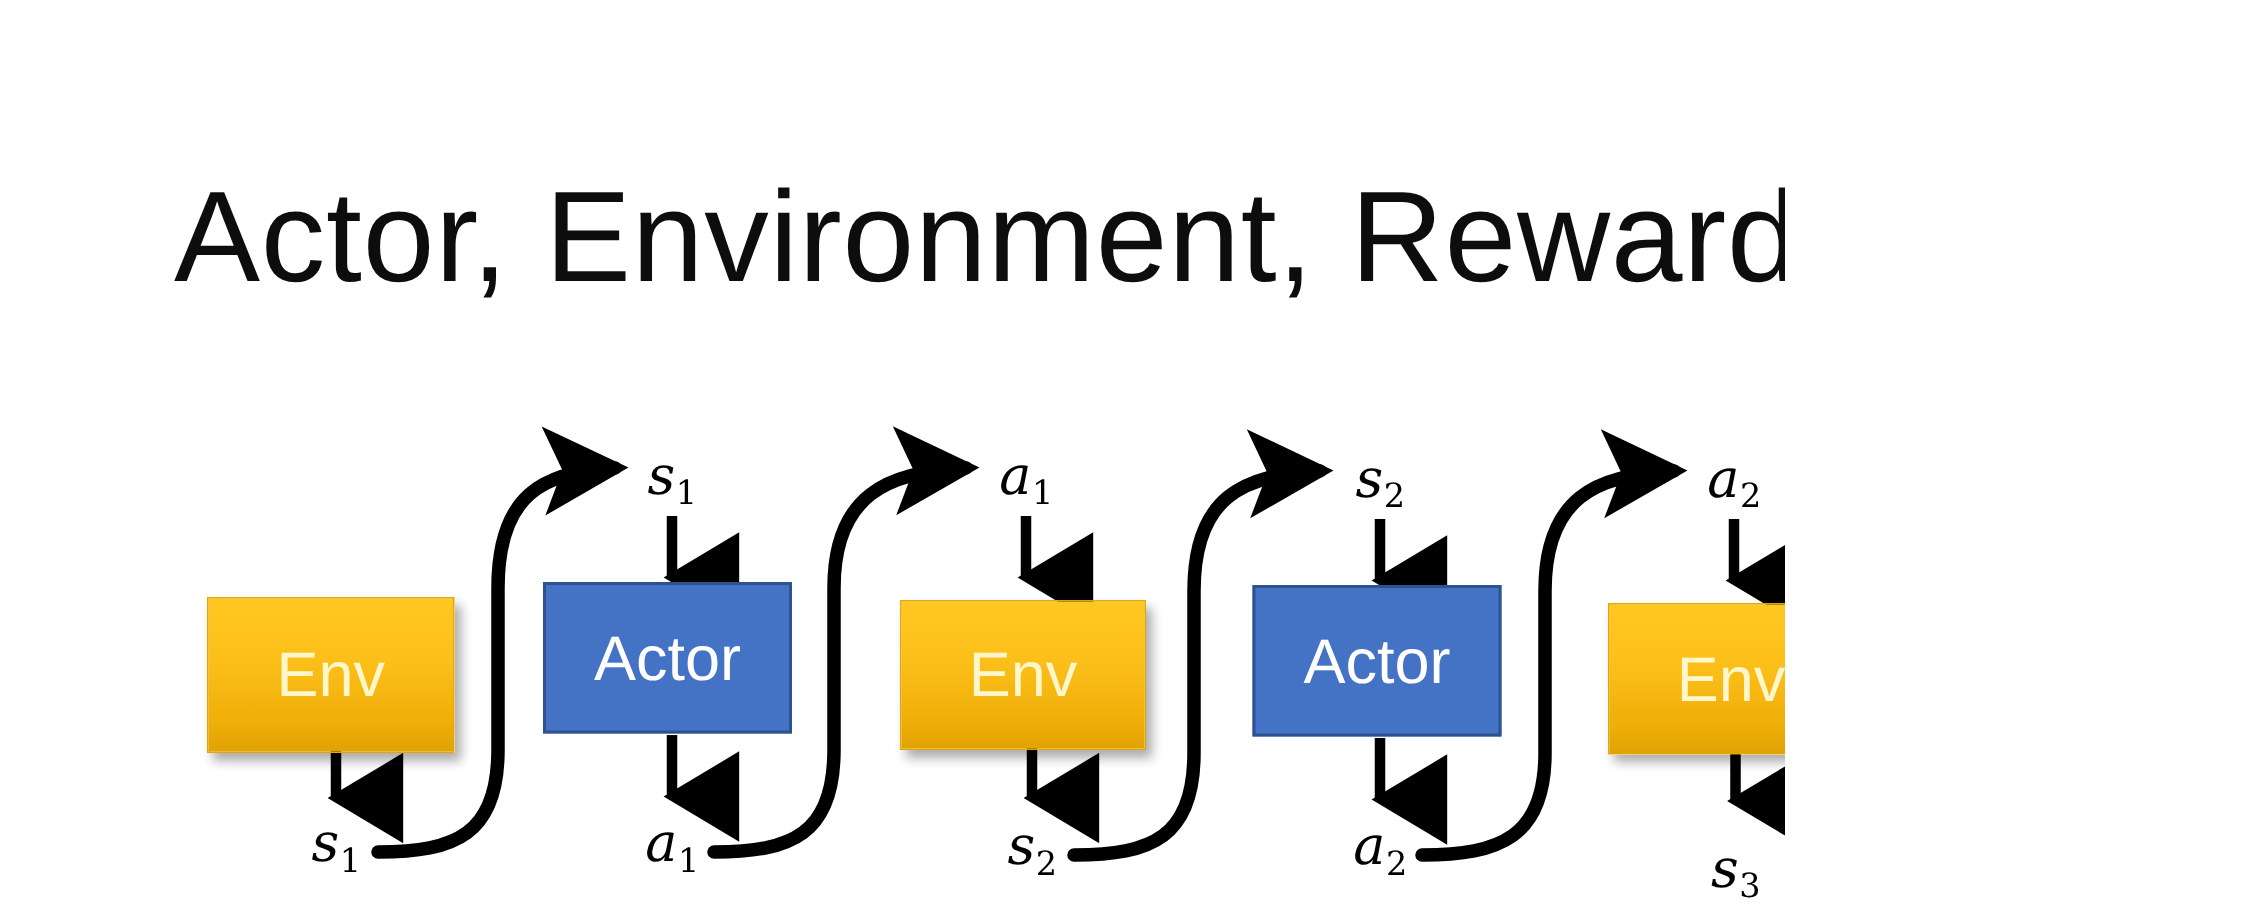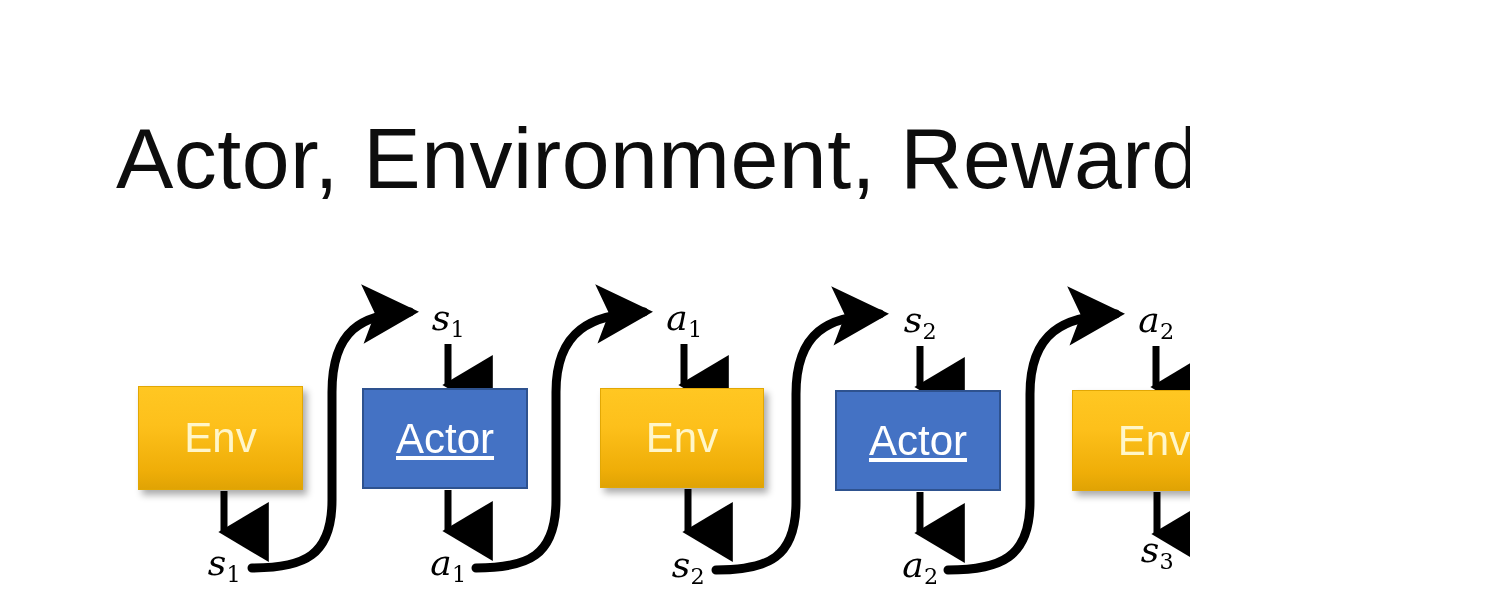--- a/index.html
+++ b/index.html
@@ -61,32 +61,32 @@
     font-family: "Liberation Sans", sans-serif;
     font-weight: 400;
     font-size: 42px;
     line-height: 1;
     white-space: nowrap;
   }
   .node-env {
     background: linear-gradient(to bottom, #FFC722 0%, #FDC01B 38%, #EFAE08 82%, #E0A304 100%);
     border: 1px solid #E2A704;
     box-shadow: 4px 5px 7px rgba(0,0,0,0.33);
+    margin-top: 12px;
   }
   .node-env .node-label {
     color: #FFF6C9;
   }
   .node-actor {
     background: #4472C4;
     border: 2px solid #2E528F;
     box-shadow: none;
   }
   .node-actor .node-label {
     color: #FFFFFF;
-    text-decoration: underline;
   }
 
   
   .sym {
     position: absolute;
     font-family: "DejaVu Serif", serif;
     font-style: italic;
     font-size: 36px;
     color: #000000;
     white-space: nowrap;
@@ -198,21 +198,21 @@
     </div>
     <div class="sym" style="left:448px; top:563px;">
       <span>a</span><sub>1</sub>
     </div>
     <div class="sym" style="left:688px; top:565px;">
       <span>s</span><sub>2</sub>
     </div>
     <div class="sym" style="left:920px; top:565px;">
       <span>a</span><sub>2</sub>
     </div>
-    <div class="sym" style="left:1157px; top:550px;">
+    <div class="sym" style="left:1157px; top:580px;">
       <span>s</span><sub>3</sub>
     </div>
 
     <div id="ellipsis" style="left:1308px; top:442px;">
       <span class="dot"></span>
       <span class="dot"></span>
       <span class="dot"></span>
       <span class="gap"></span>
       <span class="dot"></span>
       <span class="dot"></span>

